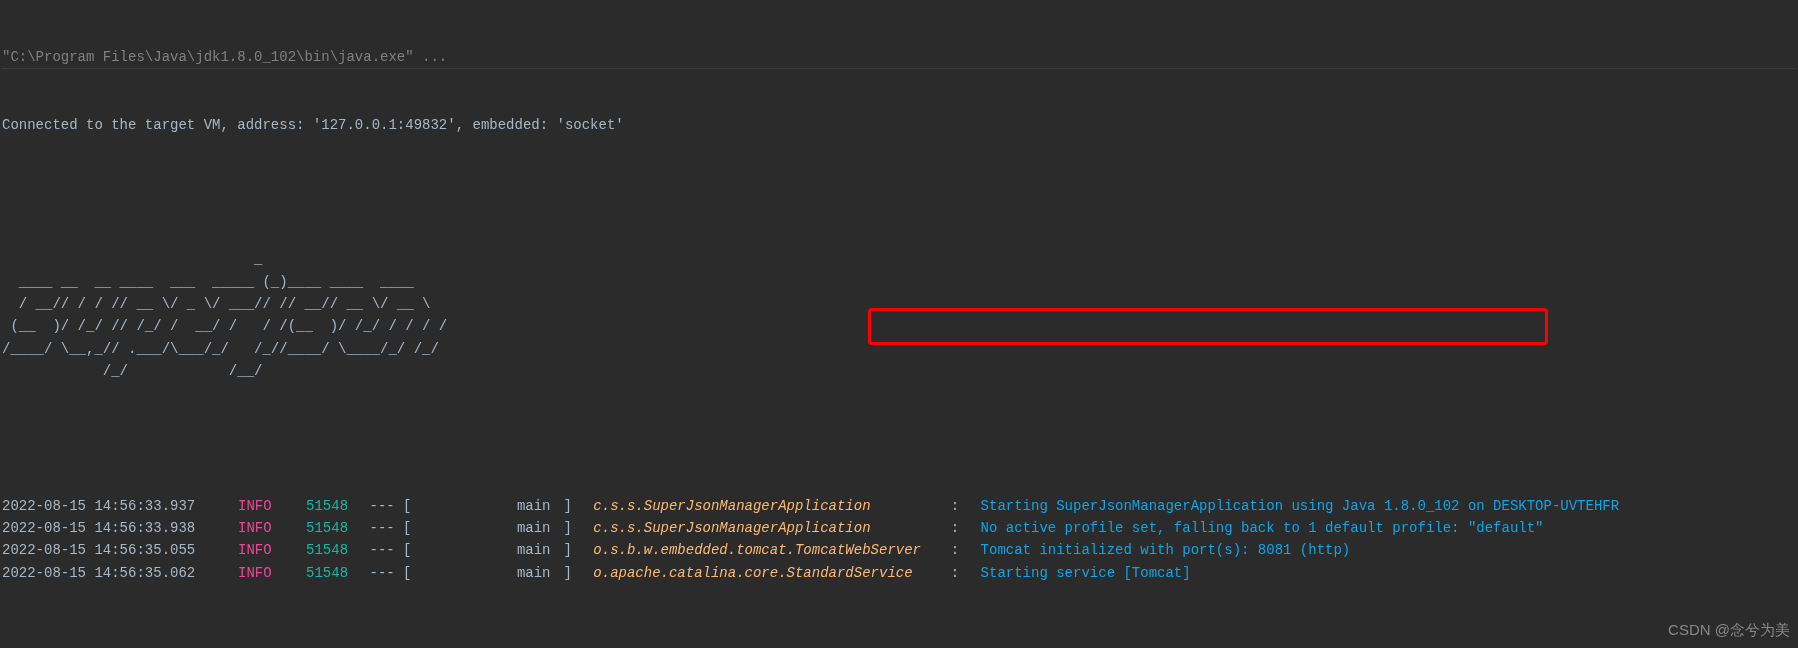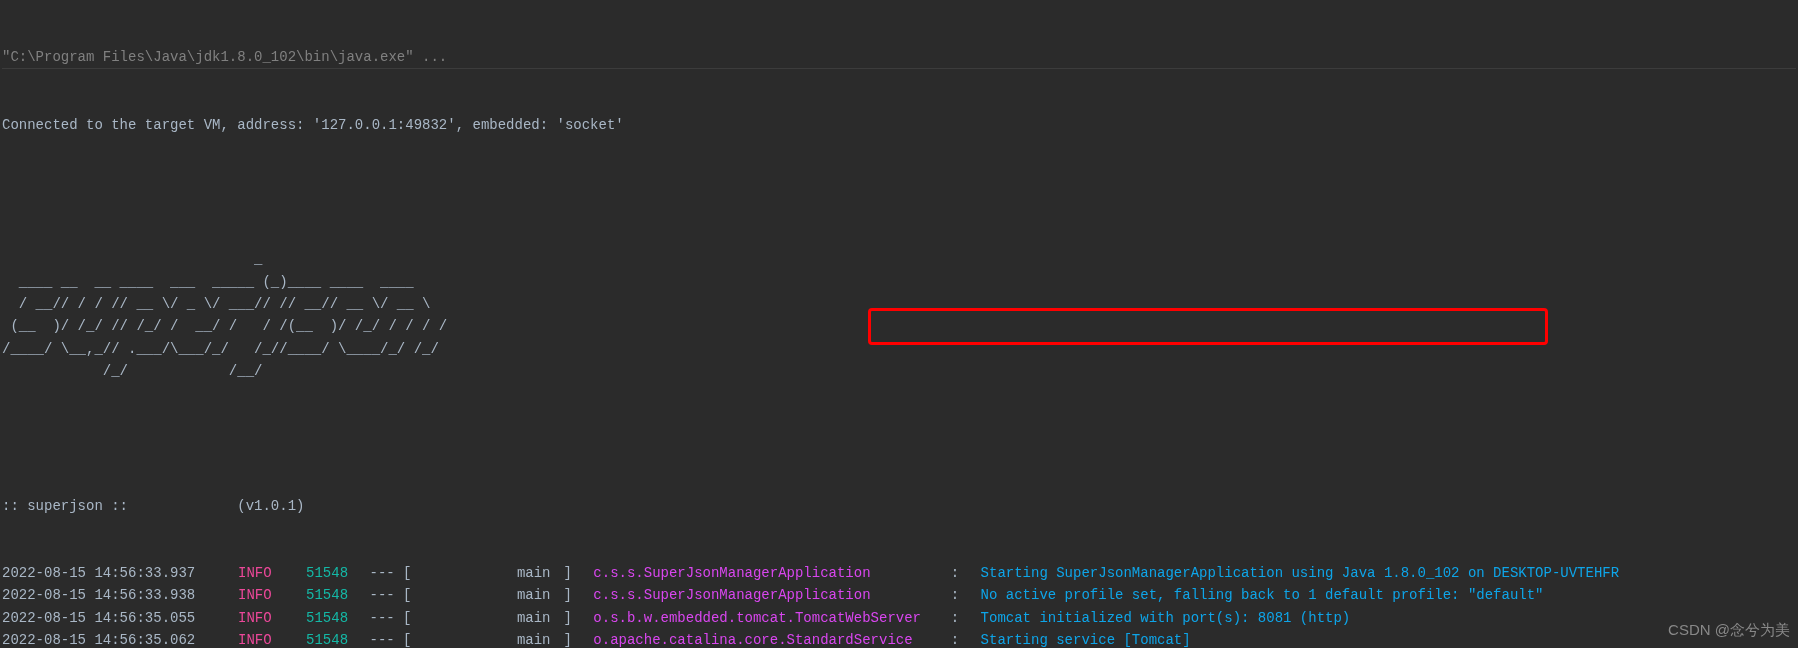--- a/index.html
+++ b/index.html
@@ -51,21 +51,22 @@
     .pid {
       color: #14b8a6;
     }
     .separator {
       color: #a9b7c6;
     }
     .thread {
       color: #a9b7c6;
     }
     .logger {
-      color: #d946ef;
+      color: #fdba74;
+      font-style: italic;
     }
     .message {
       color: #0ea5e9;
     }
     .highlight-box {
       position: absolute;
       border: 3px solid #ff0000;
       pointer-events: none;
       top: 308px;
       left: 868px;
@@ -89,20 +90,19 @@
   <div class="header-line">"C:\Program Files\Java\jdk1.8.0_102\bin\java.exe" ...</div>
   <div class="vm-line">Connected to the target VM, address: '127.0.0.1:49832', embedded: 'socket'</div>
   <div> </div>
   <div class="banner" id="banner">                              _
   ____ __  __ ____  ___  _____ (_)____ ____  ____
   / __// / / // __ \/ _ \/ ___// // __// __ \/ __ \
  (__  )/ /_/ // /_/ /  __/ /   / /(__  )/ /_/ / / / /
 /____/ \__,_// .___/\___/_/   /_//____/ \____/_/ /_/
             /_/            /__/</div>
   <div> </div>
-  <div class="version-line">:: superjson ::             (v1.0.1)</div>
   <div id="log-container"><div class="log-line"><span class="timestamp">2022-08-15 14:56:33.937</span><span>  </span><span class="level-info">INFO</span><span> </span><span class="pid">51548</span><span class="separator"> --- [           </span><span class="thread">main</span><span class="separator">] </span><span class="logger">c.s.s.SuperJsonManagerApplication       </span><span class="separator"> : </span><span class="message">Starting SuperJsonManagerApplication using Java 1.8.0_102 on DESKTOP-UVTEHFR</span></div><div class="log-line"><span class="timestamp">2022-08-15 14:56:33.938</span><span>  </span><span class="level-info">INFO</span><span> </span><span class="pid">51548</span><span class="separator"> --- [           </span><span class="thread">main</span><span class="separator">] </span><span class="logger">c.s.s.SuperJsonManagerApplication       </span><span class="separator"> : </span><span class="message">No active profile set, falling back to 1 default profile: "default"</span></div><div class="log-line"><span class="timestamp">2022-08-15 14:56:35.055</span><span>  </span><span class="level-info">INFO</span><span> </span><span class="pid">51548</span><span class="separator"> --- [           </span><span class="thread">main</span><span class="separator">] </span><span class="logger">o.s.b.w.embedded.tomcat.TomcatWebServer </span><span class="separator"> : </span><span class="message">Tomcat initialized with port(s): 8081 (http)</span></div><div class="log-line"><span class="timestamp">2022-08-15 14:56:35.062</span><span>  </span><span class="level-info">INFO</span><span> </span><span class="pid">51548</span><span class="separator"> --- [           </span><span class="thread">main</span><span class="separator">] </span><span class="logger">o.apache.catalina.core.StandardService  </span><span class="separator"> : </span><span class="message">Starting service [Tomcat]</span></div></div>
   
 </div>
 
 <div class="highlight-box"></div>
 
 <div class="watermark">CSDN @念兮为美</div>
 
 </body></html>

